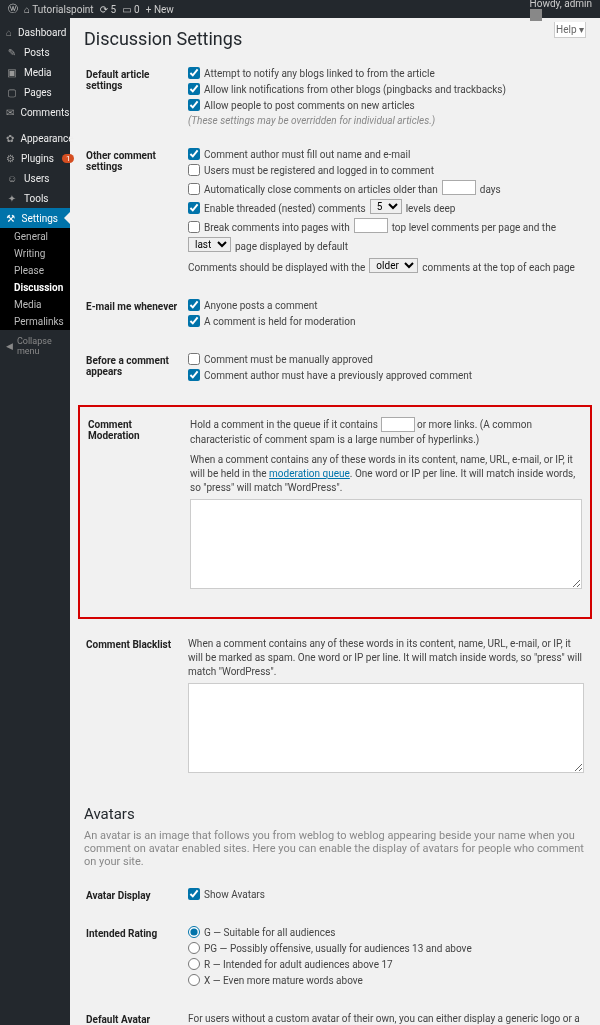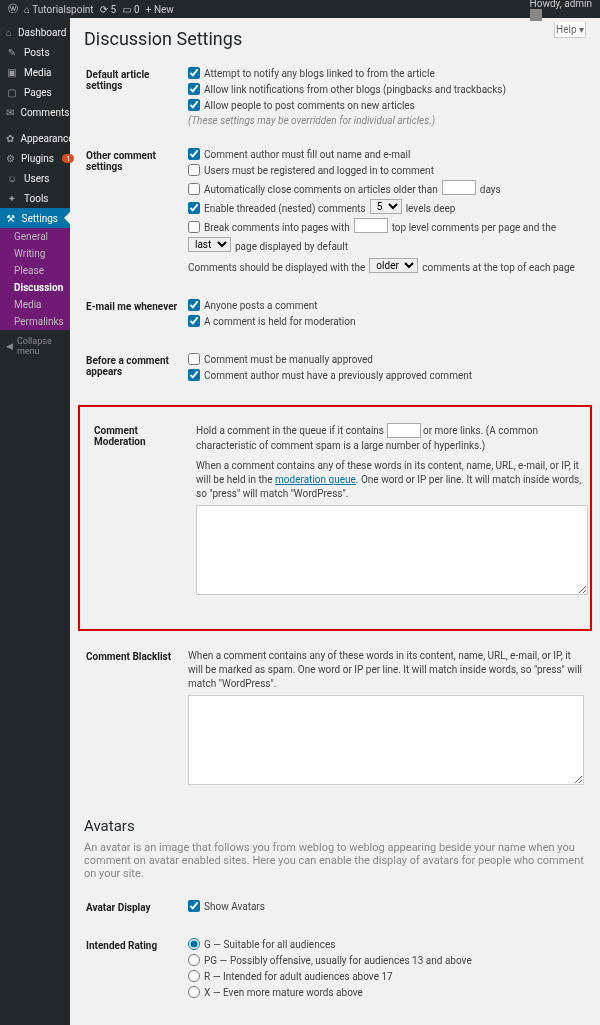--- a/index.html
+++ b/index.html
@@ -8,21 +8,21 @@
 #adminbar .left,#adminbar .right{display:flex;align-items:center;gap:6px}
 #adminbar a{color:#ccc;text-decoration:none}
 #adminbar .ico{display:inline-block}
 #wrap{display:flex;min-height:1007px}
 #sidebar{width:70px;background:#23282d;color:#eee;font-size:10px;padding-top:4px}
 .menu-item{display:flex;align-items:center;gap:6px;padding:4px 6px;color:#eee;cursor:pointer}
 .menu-item .mi-ico{width:12px;height:12px;display:flex;align-items:center;justify-content:center;font-size:10px;color:#999}
 .menu-item.active{background:#0073aa;color:#fff}
 .menu-item.active .mi-ico{color:#fff}
 .menu-item.active::after{content:"";width:0;height:0;border-top:6px solid transparent;border-bottom:6px solid transparent;border-right:6px solid #f1f1f1;margin-left:auto;margin-right:-6px}
-.sub-items{background:#701a75}
+.sub-items{background:#000000}
 .sub-item{padding:3px 6px 3px 14px;color:#bbb;cursor:pointer;font-size:10px}
 .sub-item.current{color:#fff;font-weight:bold}
 .badge{background:#d54e21;color:#fff;border-radius:8px;padding:0 4px;font-size:8px;margin-left:2px}
 .collapse{color:#888;padding:6px;font-size:9px;display:flex;align-items:center;gap:4px;cursor:pointer}
 #content{flex:1;padding:10px 14px;position:relative}
 #help-tab{position:absolute;right:14px;top:4px;background:#fff;border:1px solid #ccc;border-top:none;padding:2px 1px;font-size:10px;color:#666;cursor:pointer}
 .nag{background:#fff;border-left:3px solid #ffba00;padding:6px 10px;margin-bottom:12px;font-size:10px}
 .nag a{color:#0073aa;text-decoration:underline}
 h1.page-title{font-size:18px;font-weight:400;color:#23282d;margin-bottom:14px}
 .form-table{width:100%}
@@ -205,21 +205,21 @@
           <div class="opt">
                 <input type="checkbox" checked="" style="">
                 <span>Comment author must have a previously approved comment</span>
               </div>
         </td>
       </tr>
     </tbody>
       </table>
 
     <div class="hl-box">
-      <table class="form-table" style="margin:6px">
+      <table class="form-table" style="margin:0">
         <tbody>
             <tr>
           <th>Comment Moderation</th>
           <td>
             <div class="opt" style="display:block;line-height:1.5"><span>Hold a comment in the queue if it contains</span> <input class="num-inp" value="2" style=""> <span>or more links. (A common characteristic of comment spam is a large number of hyperlinks.)</span></div>
             <div style="margin-top:6px;line-height:1.4"><span>When a comment contains any of these words in its content, name, URL, e-mail, or IP, it will be held in the </span><a class="inline-link">moderation queue</a><span>. One word or IP per line. It will match inside words, so "press" will match "WordPress".</span></div>
             <textarea class="big-ta" style=""></textarea>
           </td>
         </tr>
       </tbody>

